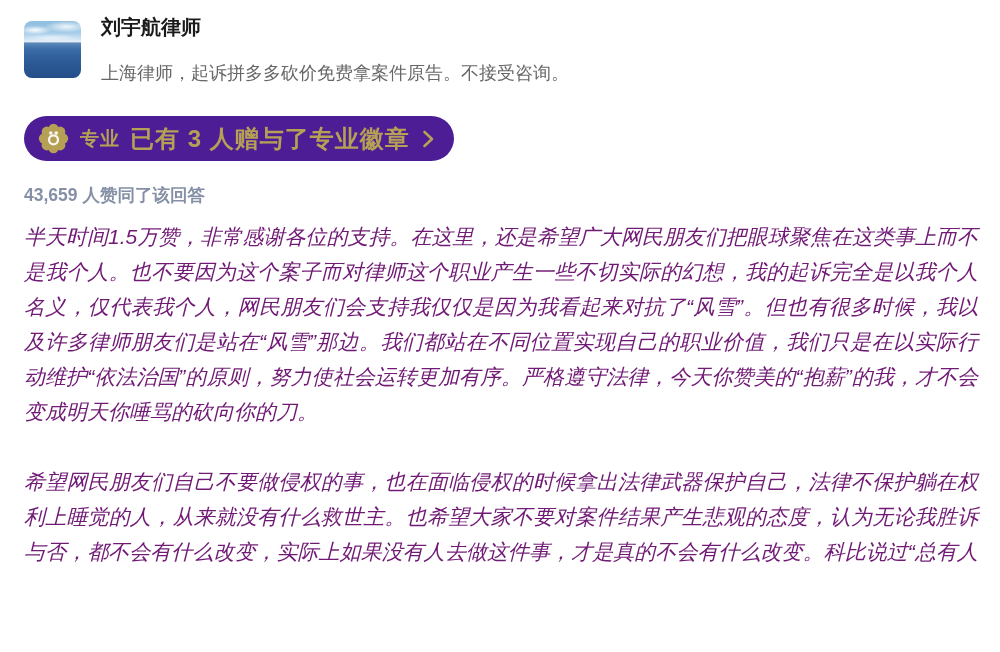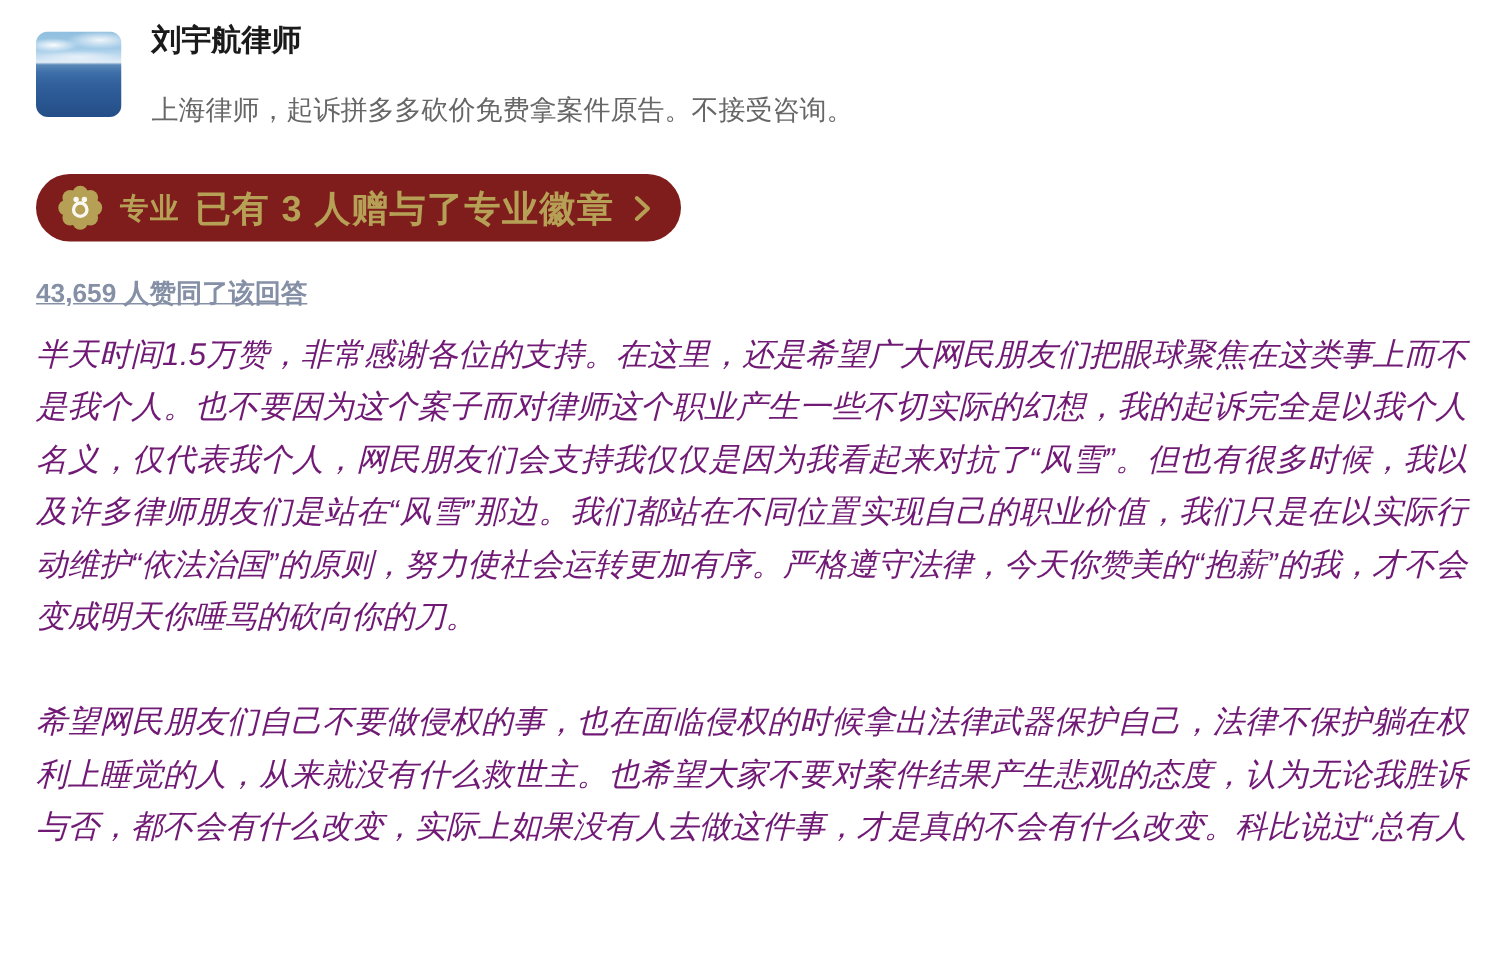--- a/index.html
+++ b/index.html
@@ -59,21 +59,21 @@
   }
 
   
   .badge-pill {
     margin-top: 31px;
     display: inline-flex;
     align-items: center;
     height: 45px;
     padding: 0 20px 0 14px;
     border-radius: 23px;
-    background: #7f1d1d;
+    background: #4c1d95;
     cursor: pointer;
     user-select: none;
   }
   .badge-medal {
     width: 31px;
     height: 31px;
     flex: 0 0 auto;
     margin-right: 11px;
   }
   .badge-label {
@@ -95,21 +95,20 @@
     height: 18px;
     flex: 0 0 auto;
   }
 
   
   .upvote-line {
     margin-top: 22px;
     font-size: 17.5px;
     font-weight: 600;
     color: #8590a6;
-    text-decoration: underline;
   }
 
   
   .answer-body {
     margin-top: 12px;
     width: 954px;
     font-size: 21px;
     line-height: 35px;
     color: #701a75;
     text-align: justify;

